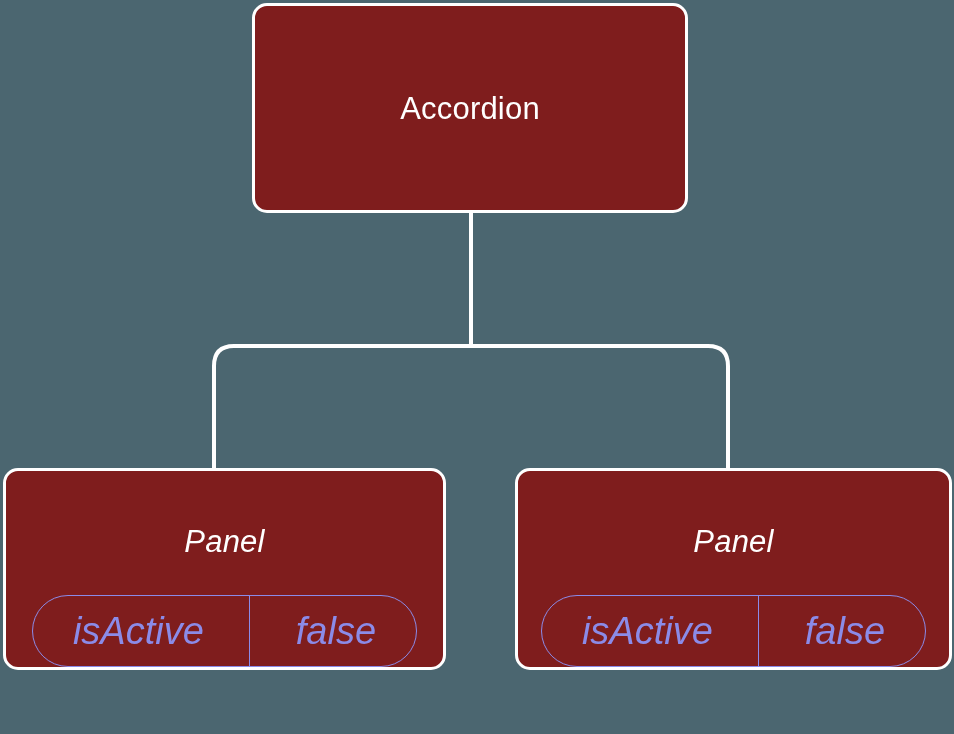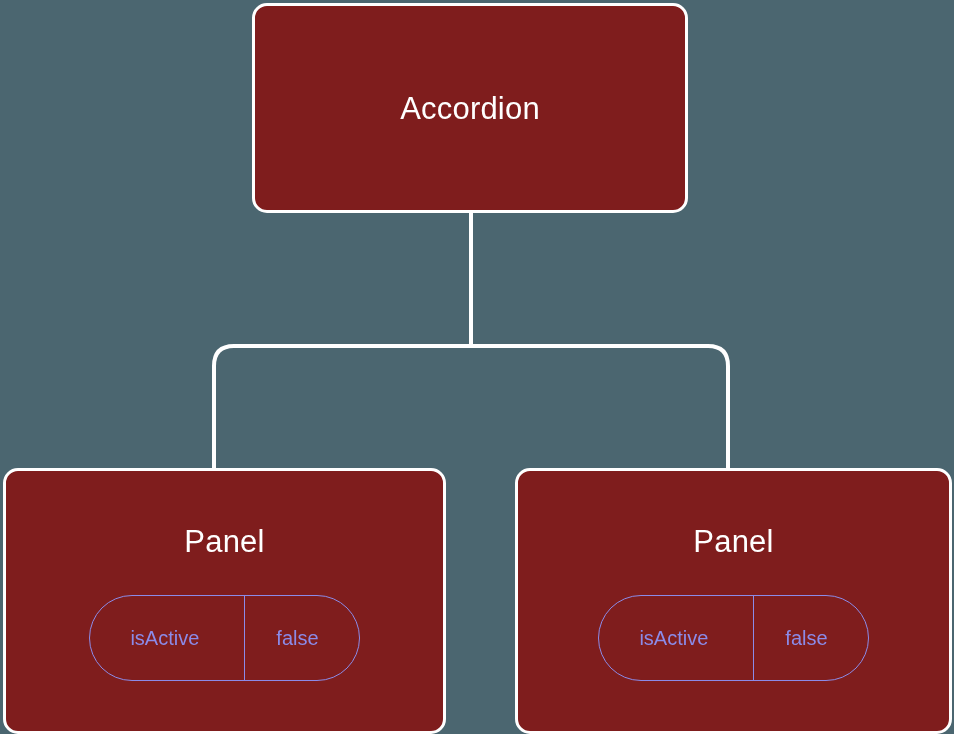--- a/index.html
+++ b/index.html
@@ -35,43 +35,43 @@
     line-height:1;
   }
 
   
   #accordion{
     left:252px;top:3px;width:436px;height:210px;
     justify-content:center;
   }
 
   
-  .panel{height:266px;top:468px;padding-top:55px;}
+  .panel{height:202px;top:468px;padding-top:55px;font-style:italic;}
   #panel-left{left:3px;width:443px;}
   #panel-right{left:515px;width:437px;}
 
   
   .pill{
     margin-top:38px;
     display:flex;
     align-items:stretch;
     border:1.6px solid #8b8be8;
     border-radius:999px;
     height:84px;
     overflow:hidden;
   }
   .pill-key,.pill-val{
     display:flex;align-items:center;justify-content:center;
     color:#8b8be8;
-    font-size:20px;
+    font-size:38px;
     line-height:1;
     white-space:nowrap;
   }
   .pill-key{padding:0 34px 0 40px;}
-  .pill-val{padding:0 40px 0 31px;border-left:1.6px solid #8b8be8;margin-left:11px;}
+  .pill-val{padding:0 40px 0 46px;border-left:1.6px solid #8b8be8;margin-left:11px;}
 </style>
 </head>
 <body>
 
 <div id="stage">
 
   <svg id="wires" viewBox="0 0 954 734" width="954" height="734" aria-hidden="true">
 
     <path d="M471,212 L471,346" fill="none" stroke="#ffffff" stroke-width="4"></path>
 

